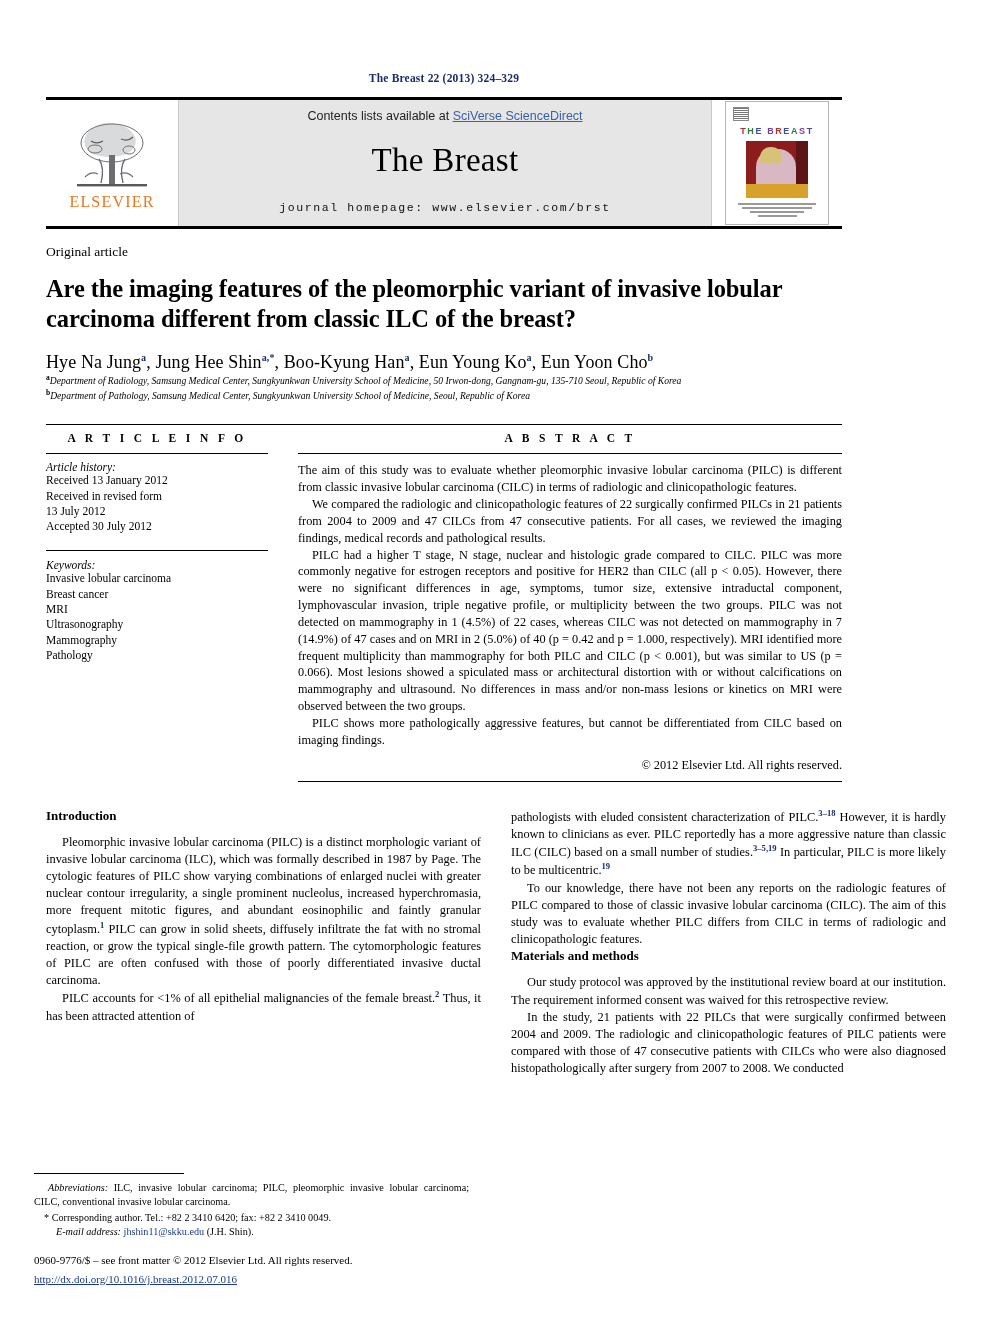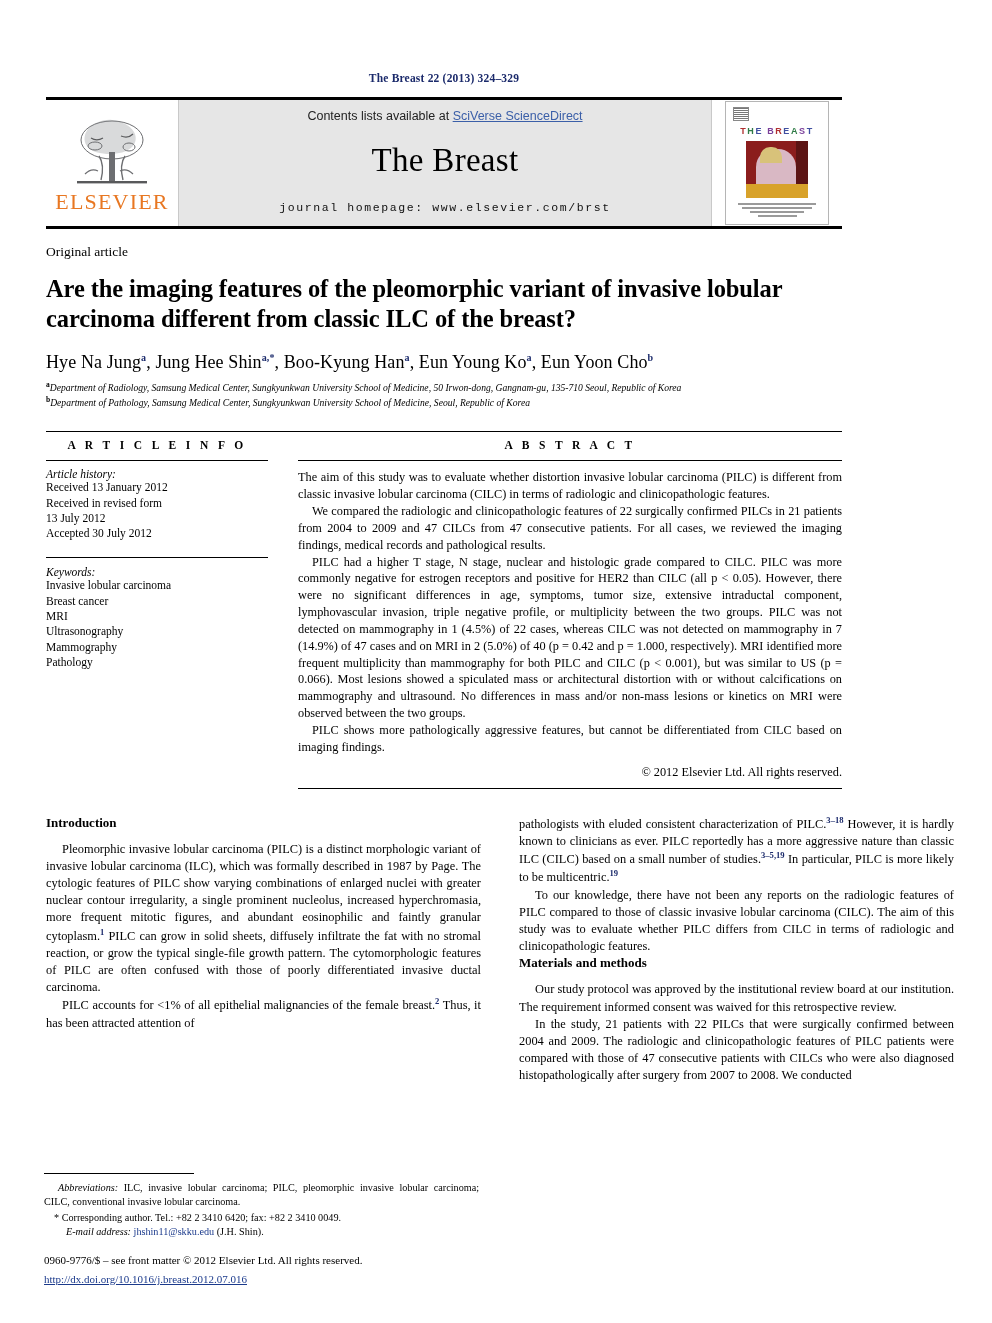--- a/index.html
+++ b/index.html
@@ -49,21 +49,21 @@
     display: flex;
     flex-direction: column;
     align-items: center;
     justify-content: center;
     padding-top: 2px;
     box-sizing: border-box;
   }
   .elsevier-tree { display:block; }
   .elsevier-word {
     font-family: "Liberation Serif", serif;
-    font-size: 22px;
+    font-size: 16px;
     letter-spacing: 1.2px;
     color: #e87722;
     line-height: 1;
     margin-top: 1px;
   }
   .masthead-center {
     flex: 1 1 auto;
     background: #e6e6e6;
     display: flex;
     flex-direction: column;
@@ -185,21 +185,20 @@
     font-size: 18px;
     margin-top: 17px;
     letter-spacing: 0.1px;
   }
   .authors sup { font-size: 10px; color:#1b2a6b; font-weight:bold; }
   .affil {
     font-family: "Liberation Serif", serif;
     font-style: italic;
     font-size: 9.6px;
     line-height: 1.42;
-    margin-top: 7px;
   }
   .affil sup { font-style: normal; font-weight: bold; font-size: 7.5px; }
 
   
   .info-abstract {
     display: flex;
     margin-top: 22px;
     border-top: 1.4px solid #000;
     padding-top: 0;
   }
@@ -251,21 +250,21 @@
   }
   .abs-bottom-rule {
     border-top: 1.4px solid #000;
     margin-top: 8px;
   }
 
   
   .body-cols {
     display: flex;
     margin-top: 26px;
-    gap: 38px;
+    gap: 30px;
   }
   .bcol { width: 435px; flex: 0 0 435px; }
   .body-h {
     font-size: 13px;
     font-weight: bold;
     font-family: "Liberation Serif", serif;
     margin-bottom: 10px;
   }
   .body-h.spaced { }
   .body-p {
@@ -274,21 +273,21 @@
     text-align: justify;
     margin: 0;
     text-indent: 16px;
   }
   .body-p.noindent { text-indent: 0; }
   .body-p sup { font-size: 8.6px; color:#1b2a6b; font-weight:bold; }
 
   
   .footnotes {
     position: absolute;
-    left: 44px;
+    left: 34px;
     bottom: 36px;
     width: 435px;
   }
   .fn-rule {
     border-top: 1px solid #000;
     width: 150px;
     margin-bottom: 7px;
   }
   .fn {
     font-size: 10.2px;
@@ -399,21 +398,21 @@
         <div class="kw-line">Ultrasonography</div>
         <div class="kw-line">Mammography</div>
         <div class="kw-line">Pathology</div>
       </div>
     </div>
 
     <div class="abstract-col">
       <div class="sec-head">A B S T R A C T</div>
       <div class="rule"></div>
       <div class="abstract-body">
-        <p class="first">The aim of this study was to evaluate whether distortion invasive lobular carcinoma (PILC) is different from classic invasive lobular carcinoma (CILC) in terms of radiologic and clinicopathologic features.</p>
+        <p class="first">The aim of this study was to evaluate whether pleomorphic invasive lobular carcinoma (PILC) is different from classic invasive lobular carcinoma (CILC) in terms of radiologic and clinicopathologic features.</p>
         <p>We compared the radiologic and clinicopathologic features of 22 surgically confirmed PILCs in 21 patients from 2004 to 2009 and 47 CILCs from 47 consecutive patients. For all cases, we reviewed the imaging findings, medical records and pathological results.</p>
         <p>PILC had a higher T stage, N stage, nuclear and histologic grade compared to CILC. PILC was more commonly negative for estrogen receptors and positive for HER2 than CILC (all p &lt; 0.05). However, there were no significant differences in age, symptoms, tumor size, extensive intraductal component, lymphovascular invasion, triple negative profile, or multiplicity between the two groups. PILC was not detected on mammography in 1 (4.5%) of 22 cases, whereas CILC was not detected on mammography in 7 (14.9%) of 47 cases and on MRI in 2 (5.0%) of 40 (p = 0.42 and p = 1.000, respectively). MRI identified more frequent multiplicity than mammography for both PILC and CILC (p &lt; 0.001), but was similar to US (p = 0.066). Most lesions showed a spiculated mass or architectural distortion with or without calcifications on mammography and ultrasound. No differences in mass and/or non-mass lesions or kinetics on MRI were observed between the two groups.</p>
         <p>PILC shows more pathologically aggressive features, but cannot be differentiated from CILC based on imaging findings.</p>
       </div>
       <div class="copyright">© 2012 Elsevier Ltd. All rights reserved.</div>
       <div class="abs-bottom-rule"></div>
     </div>
   </div>
 
   <div class="body-cols">

